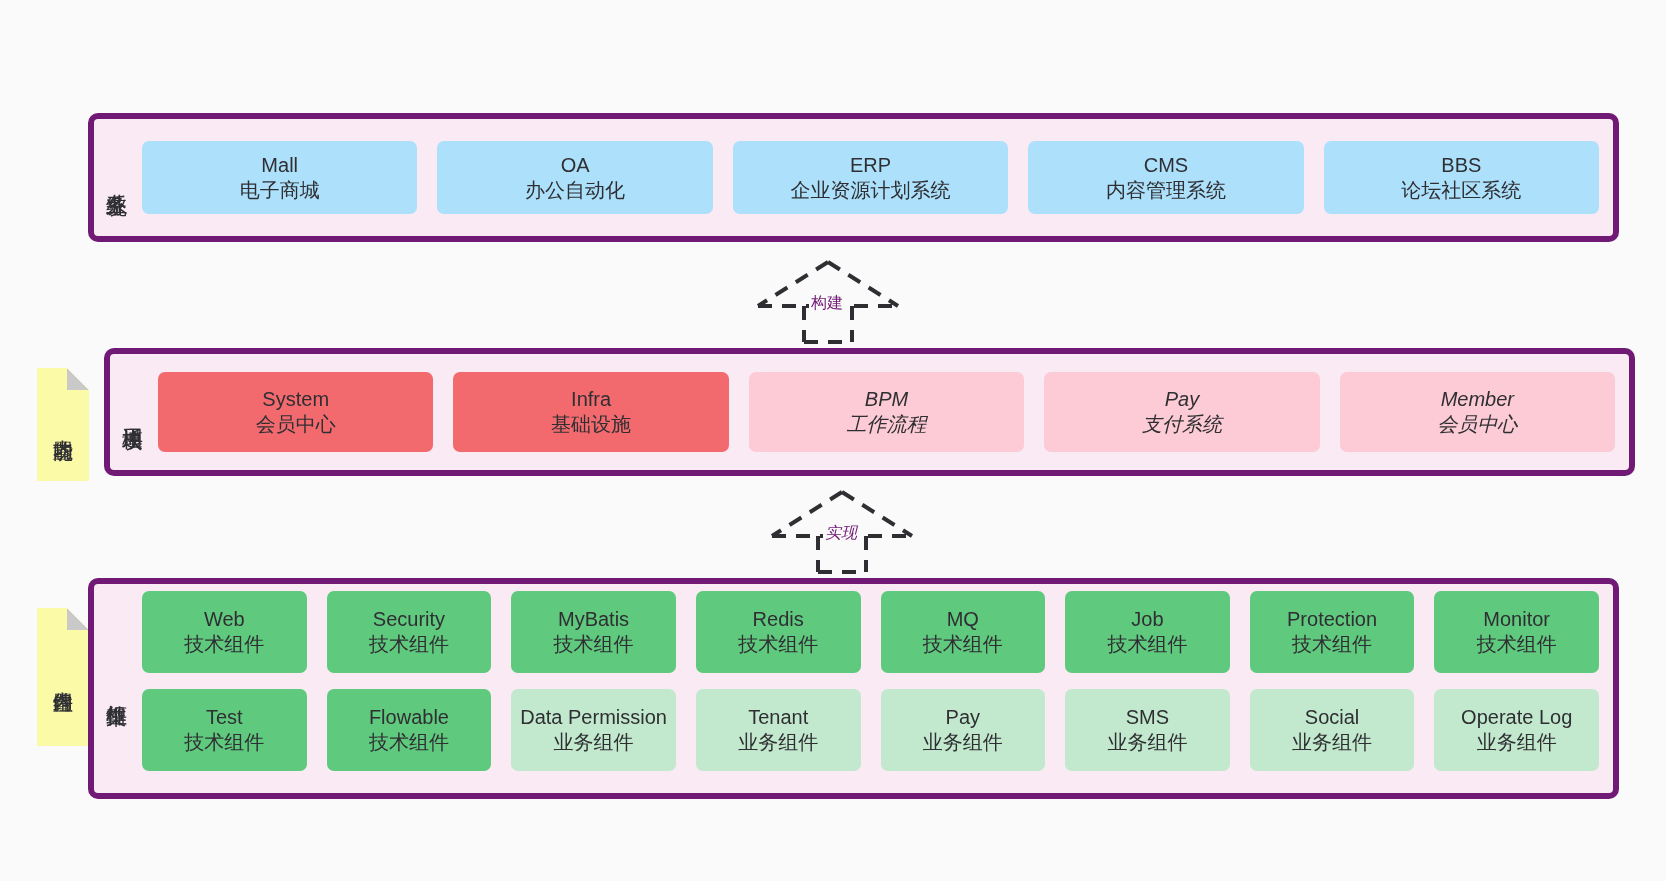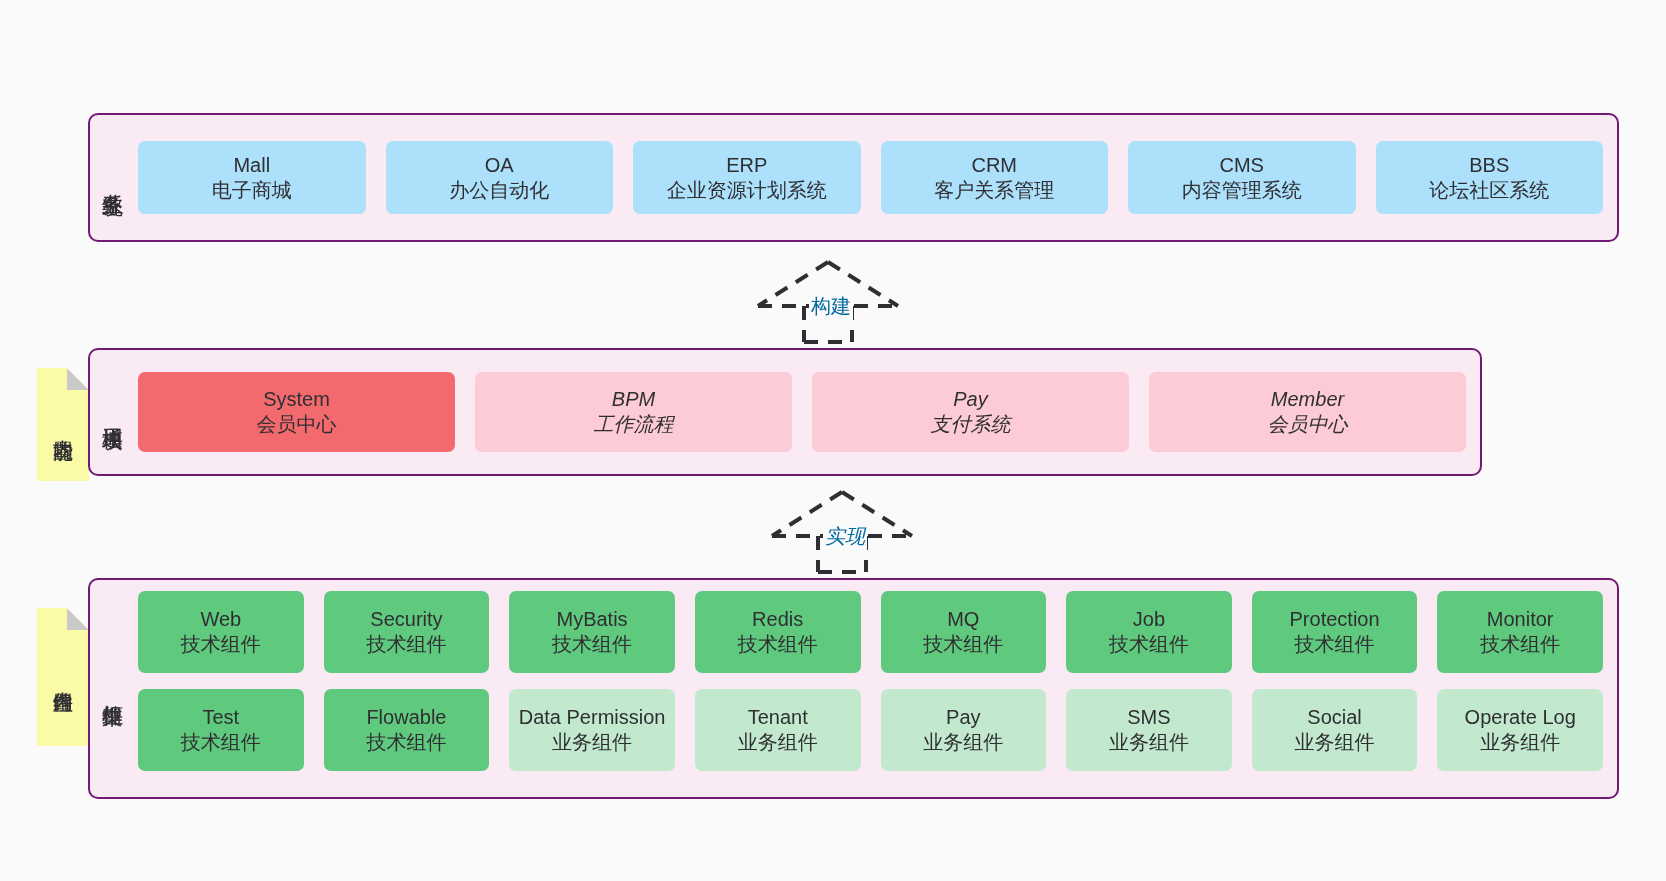--- a/index.html
+++ b/index.html
@@ -17,21 +17,21 @@
   }
   .canvas {
     position: absolute;
     inset: 0;
   }
 
   
   .layer {
     position: absolute;
     background: #f9eaf4;
-    border: 2px solid #701a75;
+    border: 6px solid #701a75;
     border-radius: 10px;
     box-sizing: border-box;
     display: flex;
     align-items: stretch;
   }
   .layer-title {
     flex: 0 0 auto;
     width: 44px;
     display: flex;
     align-items: center;
@@ -73,21 +73,21 @@
     min-width: 0;
     overflow: hidden;
   }
   .cell .en { white-space: normal; }
   .cell .cn { white-space: nowrap; }
 
   
   #layer-business  { left: 88px;  top: 113px; width: 1531px; height: 129px; }
   #layer-business .cell { height: 73px; background: #ace0fb; }
 
-  #layer-common    { left: 88px;  top: 348px; width: 1394px; height: 128px; }
+  #layer-common    { left: 104px;  top: 348px; width: 1531px; height: 128px; }
   #layer-common .cell { height: 80px; }
   .c-red  { background: #f26a6e; }
   .c-pink { background: #fccbd5; font-style: italic; }
 
   #layer-framework { left: 88px;  top: 578px; width: 1531px; height: 221px; }
   #layer-framework .layer-body { gap: 16px; padding: 0 14px 16px 4px; }
   #layer-framework .cell { height: 82px; }
   .c-green      { background: #5fc97e; }
   .c-lightgreen { background: #c2e9cd; }
 
@@ -119,22 +119,22 @@
     background: #c9c9c9;
     clip-path: polygon(0 0, 100% 100%, 0 100%);
   }
   #note-common { left: 37px; top: 368px; width: 52px; height: 113px; }
   #note-framework { left: 37px; top: 608px; width: 52px; height: 138px; }
 
   
   .arrow { position: absolute; }
   .arrow-label {
     position: absolute;
-    font-size: 20px;
-    color: #0369a1;
+    font-size: 16px;
+    color: #701a75;
     background: #fafafa;
     padding: 0 2px;
     white-space: nowrap;
     user-select: none;
   }
   #arrow-build { left: 752px; top: 258px; width: 152px; height: 86px; }
   #arrow-build .arrow-label { left: 57px; top: 35px; }
   #arrow-impl  { left: 766px; top: 488px; width: 152px; height: 86px; font-style: italic; }
   #arrow-impl  .arrow-label { left: 57px; top: 35px; }
 </style>
@@ -151,24 +151,20 @@
           <span class="en">Mall</span>
           <span class="cn">电子商城</span>
         </div>
         <div class="cell">
           <span class="en">OA</span>
           <span class="cn">办公自动化</span>
         </div>
         <div class="cell">
           <span class="en">ERP</span>
           <span class="cn">企业资源计划系统</span>
-        </div>
-        <div class="cell">
-          <span class="en">CRM</span>
-          <span class="cn">客户关系管理</span>
         </div>
         <div class="cell">
           <span class="en">CMS</span>
           <span class="cn">内容管理系统</span>
         </div>
         <div class="cell">
           <span class="en">BBS</span>
           <span class="cn">论坛社区系统</span>
         </div>
       </div>
@@ -191,20 +187,24 @@
   </div>
 
   <div class="layer" id="layer-common">
     <div class="layer-title">通用模块</div>
     <div class="layer-body">
       <div class="row">
         <div class="cell c-red">
           <span class="en">System</span>
           <span class="cn">会员中心</span>
         </div>
+        <div class="cell c-red">
+          <span class="en">Infra</span>
+          <span class="cn">基础设施</span>
+        </div>
         <div class="cell c-pink">
           <span class="en">BPM</span>
           <span class="cn">工作流程</span>
         </div>
         <div class="cell c-pink">
           <span class="en">Pay</span>
           <span class="cn">支付系统</span>
         </div>
         <div class="cell c-pink">
           <span class="en">Member</span>

